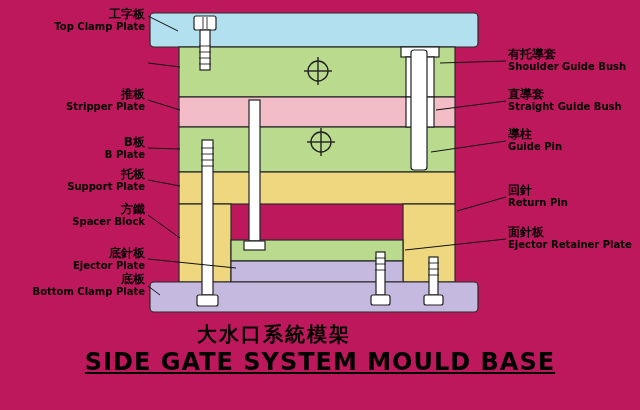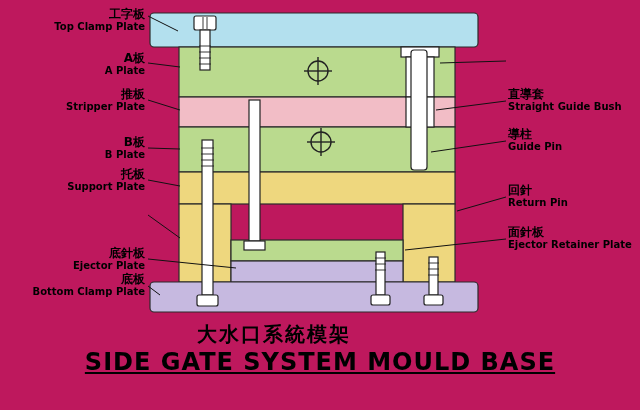--- a/index.html
+++ b/index.html
@@ -114,45 +114,49 @@
     <polyline class="lead" points="506,101 436,110"></polyline>
     <polyline class="lead" points="506,141 431,152"></polyline>
     <polyline class="lead" points="506,197 457,211"></polyline>
     <polyline class="lead" points="506,239 405,250"></polyline>
   </svg>
 
   <div class="lbl left" style="top:8px">
     <span class="zh">工字板</span>
     <span class="en">Top Clamp Plate</span>
   </div>
-  <div class="lbl left" style="top:52px">
-    <span class="zh">A板</span>
-    <span class="en">A Plate</span>
-  </div>
   <div class="lbl left" style="top:88px">
     <span class="zh">推板</span>
     <span class="en">Stripper Plate</span>
   </div>
   <div class="lbl left" style="top:168px">
     <span class="zh">托板</span>
     <span class="en">Support Plate</span>
   </div>
   <div class="lbl left" style="top:136px">
     <span class="zh">B板</span>
     <span class="en">B Plate</span>
   </div>
+  <div class="lbl left" style="top:203px">
+    <span class="zh">方鐵</span>
+    <span class="en">Spacer Block</span>
+  </div>
   <div class="lbl left" style="top:273px">
     <span class="zh">底板</span>
     <span class="en">Bottom Clamp Plate</span>
   </div>
   <div class="lbl left" style="top:247px">
     <span class="zh">底針板</span>
     <span class="en">Ejector Plate</span>
   </div>
 
+  <div class="lbl right" style="top:48px">
+    <span class="zh">有托導套</span>
+    <span class="en">Shoulder Guide Bush</span>
+  </div>
   <div class="lbl right" style="top:88px">
     <span class="zh">直導套</span>
     <span class="en">Straight Guide Bush</span>
   </div>
   <div class="lbl right" style="top:128px">
     <span class="zh">導柱</span>
     <span class="en">Guide Pin</span>
   </div>
   <div class="lbl right" style="top:184px">
     <span class="zh">回針</span>

